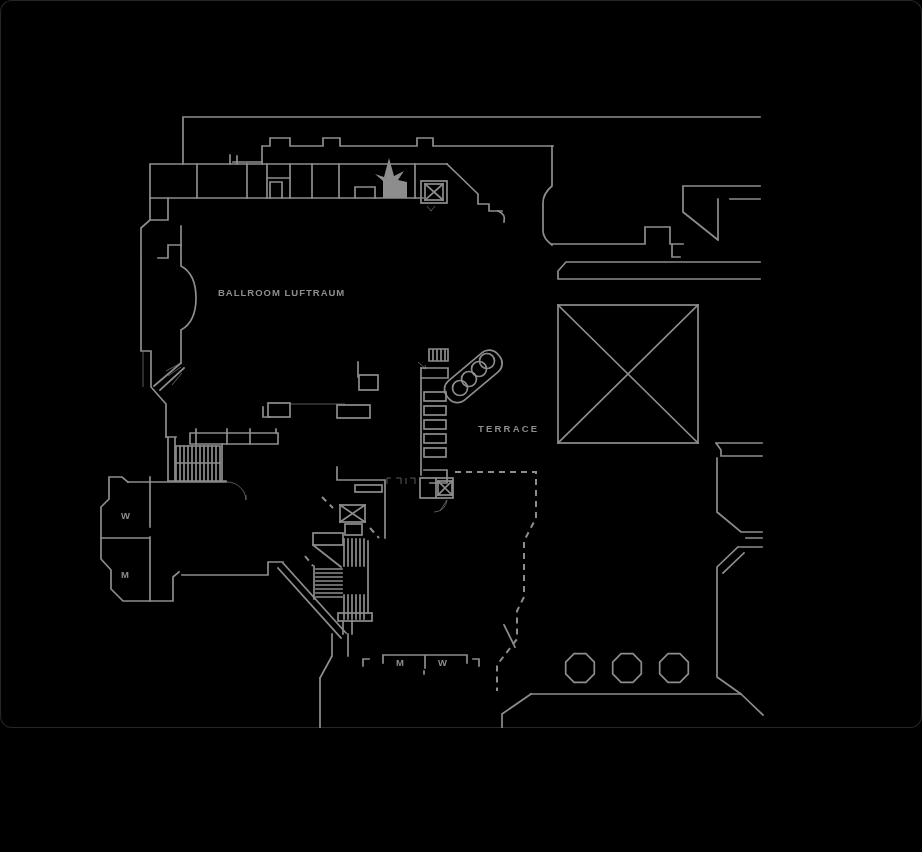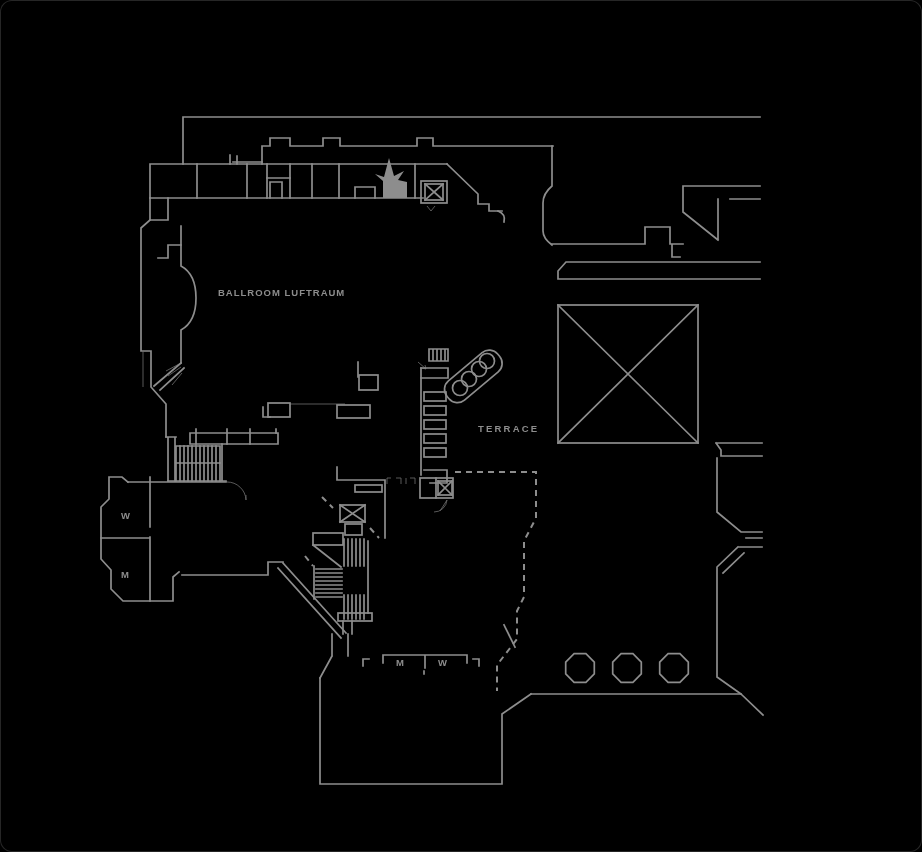--- a/index.html
+++ b/index.html
@@ -1,16 +1,16 @@
 <!DOCTYPE html>
 <html><head>
 <meta charset="utf-8">
 <style>
   html,body{margin:0;padding:0;background:#000;}
-  .stage{position:relative;width:922px;height:852px;background:#000;overflow:hidden;
+  .stage{position:relative;width:922px;height:728px;background:#000;overflow:hidden;
          border-radius:12px;box-shadow:inset 0 0 0 1px #262626;}
   svg{display:block}
   .w{fill:none;stroke:#8d8d8d;stroke-width:1.7;stroke-linecap:square;stroke-linejoin:miter}
   .thin{fill:none;stroke:#6f6f6f;stroke-width:1;opacity:.8}
   .d{fill:none;stroke:#8d8d8d;stroke-width:2;stroke-dasharray:6 5;stroke-linecap:butt}
   .f{fill:#8d8d8d;stroke:none}
   text{fill:#8d8d8d;font-family:"Liberation Sans",sans-serif;font-weight:bold}
   .lbl-big{font-size:9.5px;letter-spacing:1px}
   .lbl-terr{font-size:9.5px;letter-spacing:2.2px}
   .lbl-rm{font-size:9.5px;letter-spacing:0}

